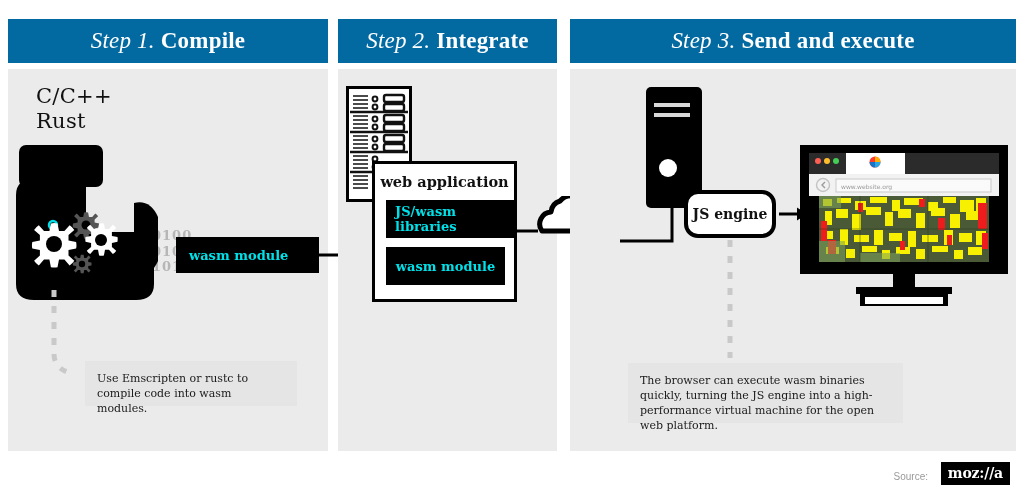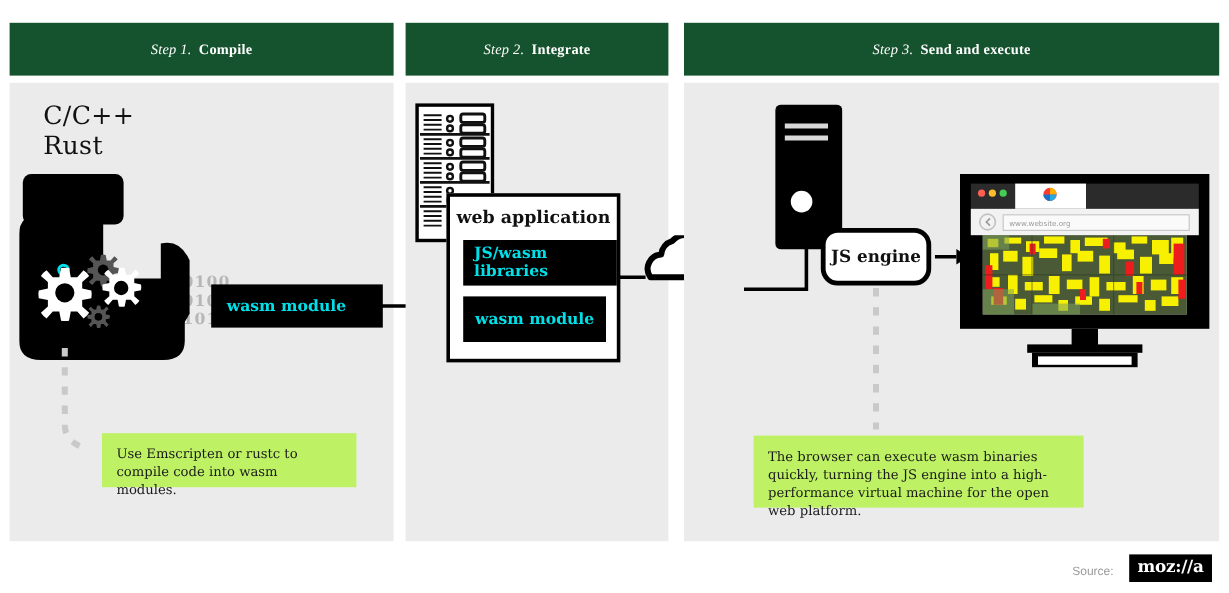--- a/index.html
+++ b/index.html
@@ -5,23 +5,23 @@
   html,body{margin:0;padding:0;}
   body{
     width:1024px;height:494px;background:#ffffff;
     font-family:"Liberation Serif", serif;
     overflow:hidden;position:relative;
   }
   .stage{position:absolute;left:0;top:0;width:1024px;height:494px;}
 
   
   .hdr{
-    position:absolute;background:#14532d;color:#fff;
+    position:absolute;background:#0369a1;color:#fff;
     display:flex;align-items:center;justify-content:center;
-    font-size:12px;letter-spacing:.2px;white-space:nowrap;
+    font-size:23px;letter-spacing:.2px;white-space:nowrap;
   }
   .hdr .step{font-style:italic;font-weight:400;margin-right:6px;}
   .hdr .name{font-weight:bold;}
   .panel{position:absolute;background:#ebebeb;}
 
   
   .abs{position:absolute;}
 
   
   #lang{
@@ -34,21 +34,21 @@
     font-size:13px;line-height:15.5px;letter-spacing:1px;font-weight:600;
   }
   .tag{
     position:absolute;background:#000;color:#00e0e8;
     display:flex;align-items:center;
     font-family:"DejaVu Serif", serif;font-weight:bold;
   }
 
   
   .note{
-    position:absolute;background:#bef264;color:#1a1a1a;
+    position:absolute;background:#e5e5e5;color:#1a1a1a;
     font-family:"DejaVu Serif", serif;font-size:11px;line-height:15px;
     padding:10px 12px 11px 12px;box-sizing:border-box;
   }
 
   
   .webapp{
     position:absolute;background:#fff;border:3px solid #000;box-sizing:border-box;
   }
   .webapp .title{
     position:absolute;left:0;right:0;top:9px;text-align:center;

